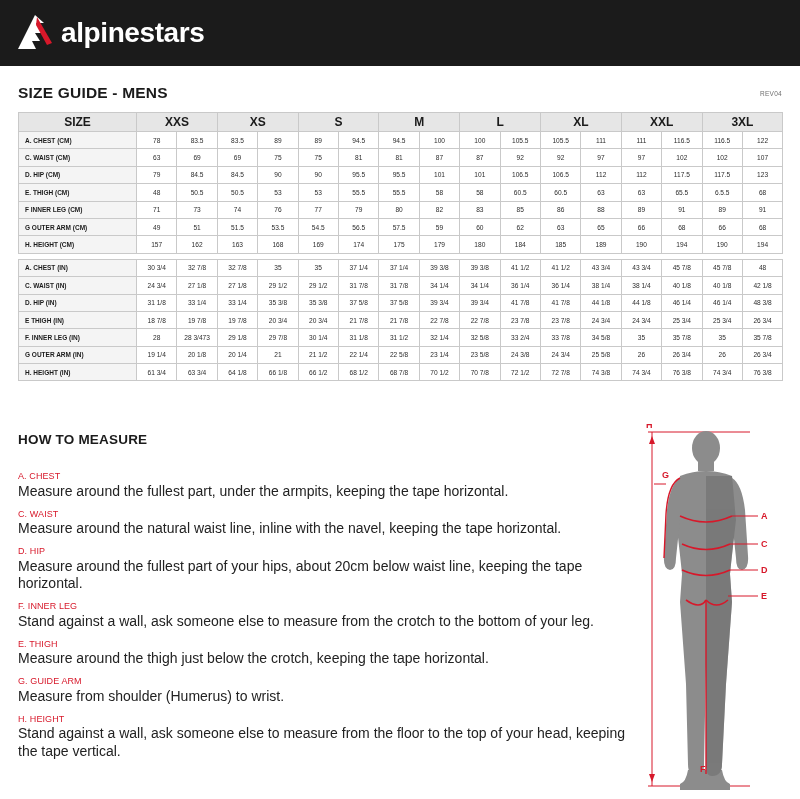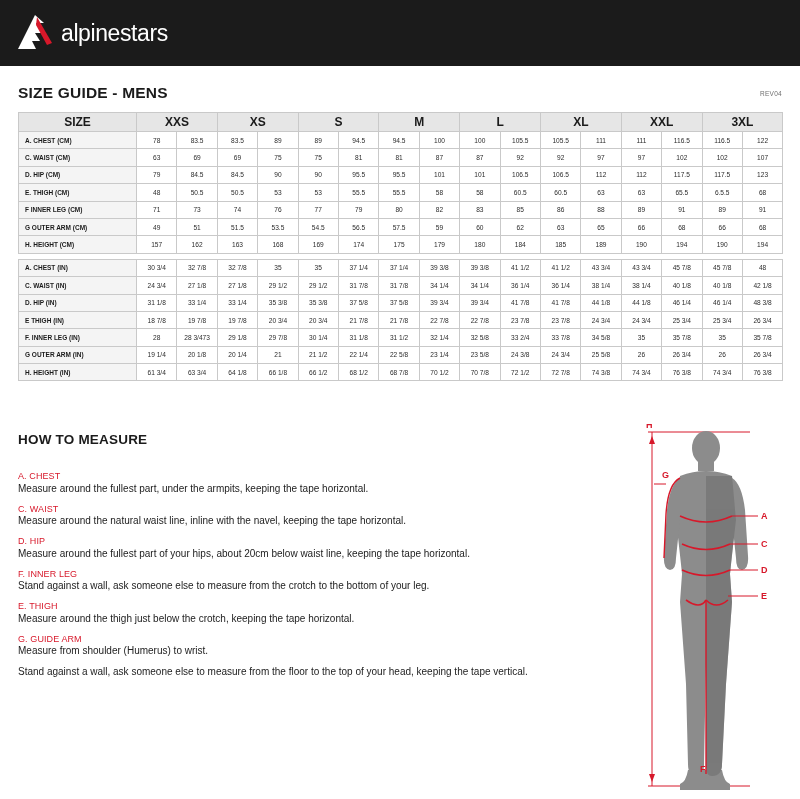--- a/index.html
+++ b/index.html
@@ -22,22 +22,22 @@
     background: #1b1b1b;
     display: flex; align-items: center;
   }
   .logo-wrap {
     display: flex; align-items: center;
     margin-left: 14px;
   }
   .logo-mark { width: 42px; height: 40px; }
   .logo-text {
     color: #ffffff;
-    font-size: 23px;
-    font-weight: normal;
+    font-size: 28px;
+    font-weight: bold;
     letter-spacing: -0.4px;
     margin-left: 5px;
     font-family: "Liberation Sans", sans-serif;
   }
   
   .title-row {
     position: absolute; top: 84px; left: 0; width: 800px;
     padding: 0 18px 0 18px;
     display: flex; align-items: center; justify-content: space-between;
   }
@@ -92,21 +92,21 @@
   .htm-title {
     font-size: 13.5px; font-weight: bold; color: #1b1b1b;
     margin-bottom: 24px; letter-spacing: 0.2px;
   }
   .m-item { margin-bottom: 8.5px; }
   .m-head {
     font-size: 9px; font-weight: normal; color: #d7182a;
     letter-spacing: 0.1px; margin-bottom: 1.5px;
   }
   .m-body {
-    font-size: 10px; color: #222222; line-height: 1.25;
+    font-size: 14px; color: #222222; line-height: 1.25;
   }
   
   .figure {
     position: absolute; top: 424px; left: 640px;
     width: 152px; height: 370px;
   }
   .figure svg { display: block; }
 </style>
 </head>
 <body>
@@ -459,20 +459,21 @@
         </div>
         <div class="m-item">
           <div class="m-head">E. THIGH</div>
           <div class="m-body">Measure around the thigh just below the crotch, keeping the tape horizontal.</div>
         </div>
         <div class="m-item">
           <div class="m-head">G. GUIDE ARM</div>
           <div class="m-body">Measure from shoulder (Humerus) to wrist.</div>
         </div>
         <div class="m-item">
+          <div class="m-head">H. HEIGHT</div>
           <div class="m-body">Stand against a wall, ask someone else to measure from the floor to the top of your head, keeping the tape vertical.</div>
         </div>
       </div>
   </div>
 
   <div class="figure">
     <svg width="152" height="370" viewBox="0 0 152 370" xmlns="http://www.w3.org/2000/svg">
 
       <line x1="12" y1="8" x2="12" y2="362" stroke="#d7182a" stroke-width="1"></line>
       <line x1="8" y1="8" x2="110" y2="8" stroke="#d7182a" stroke-width="1"></line>

